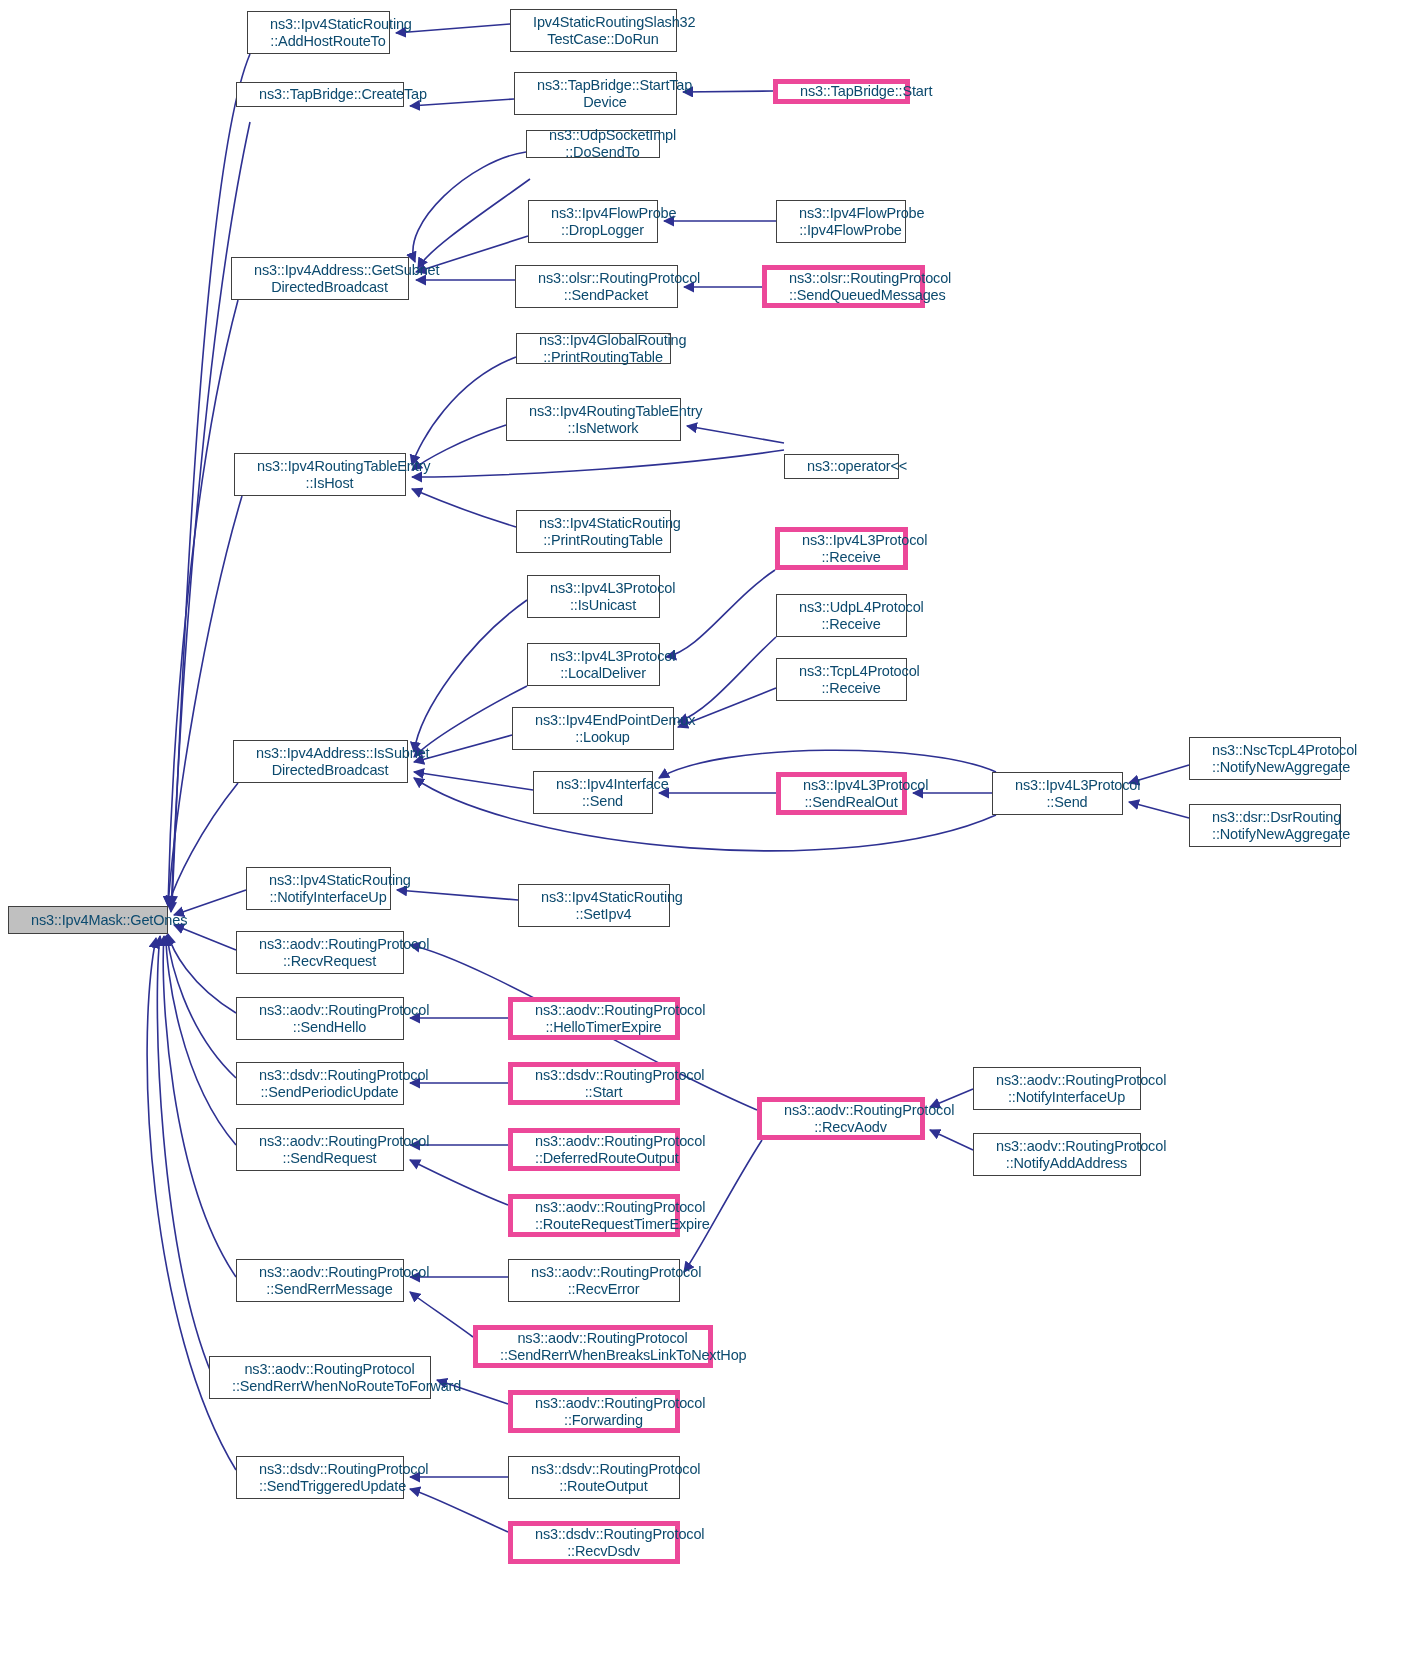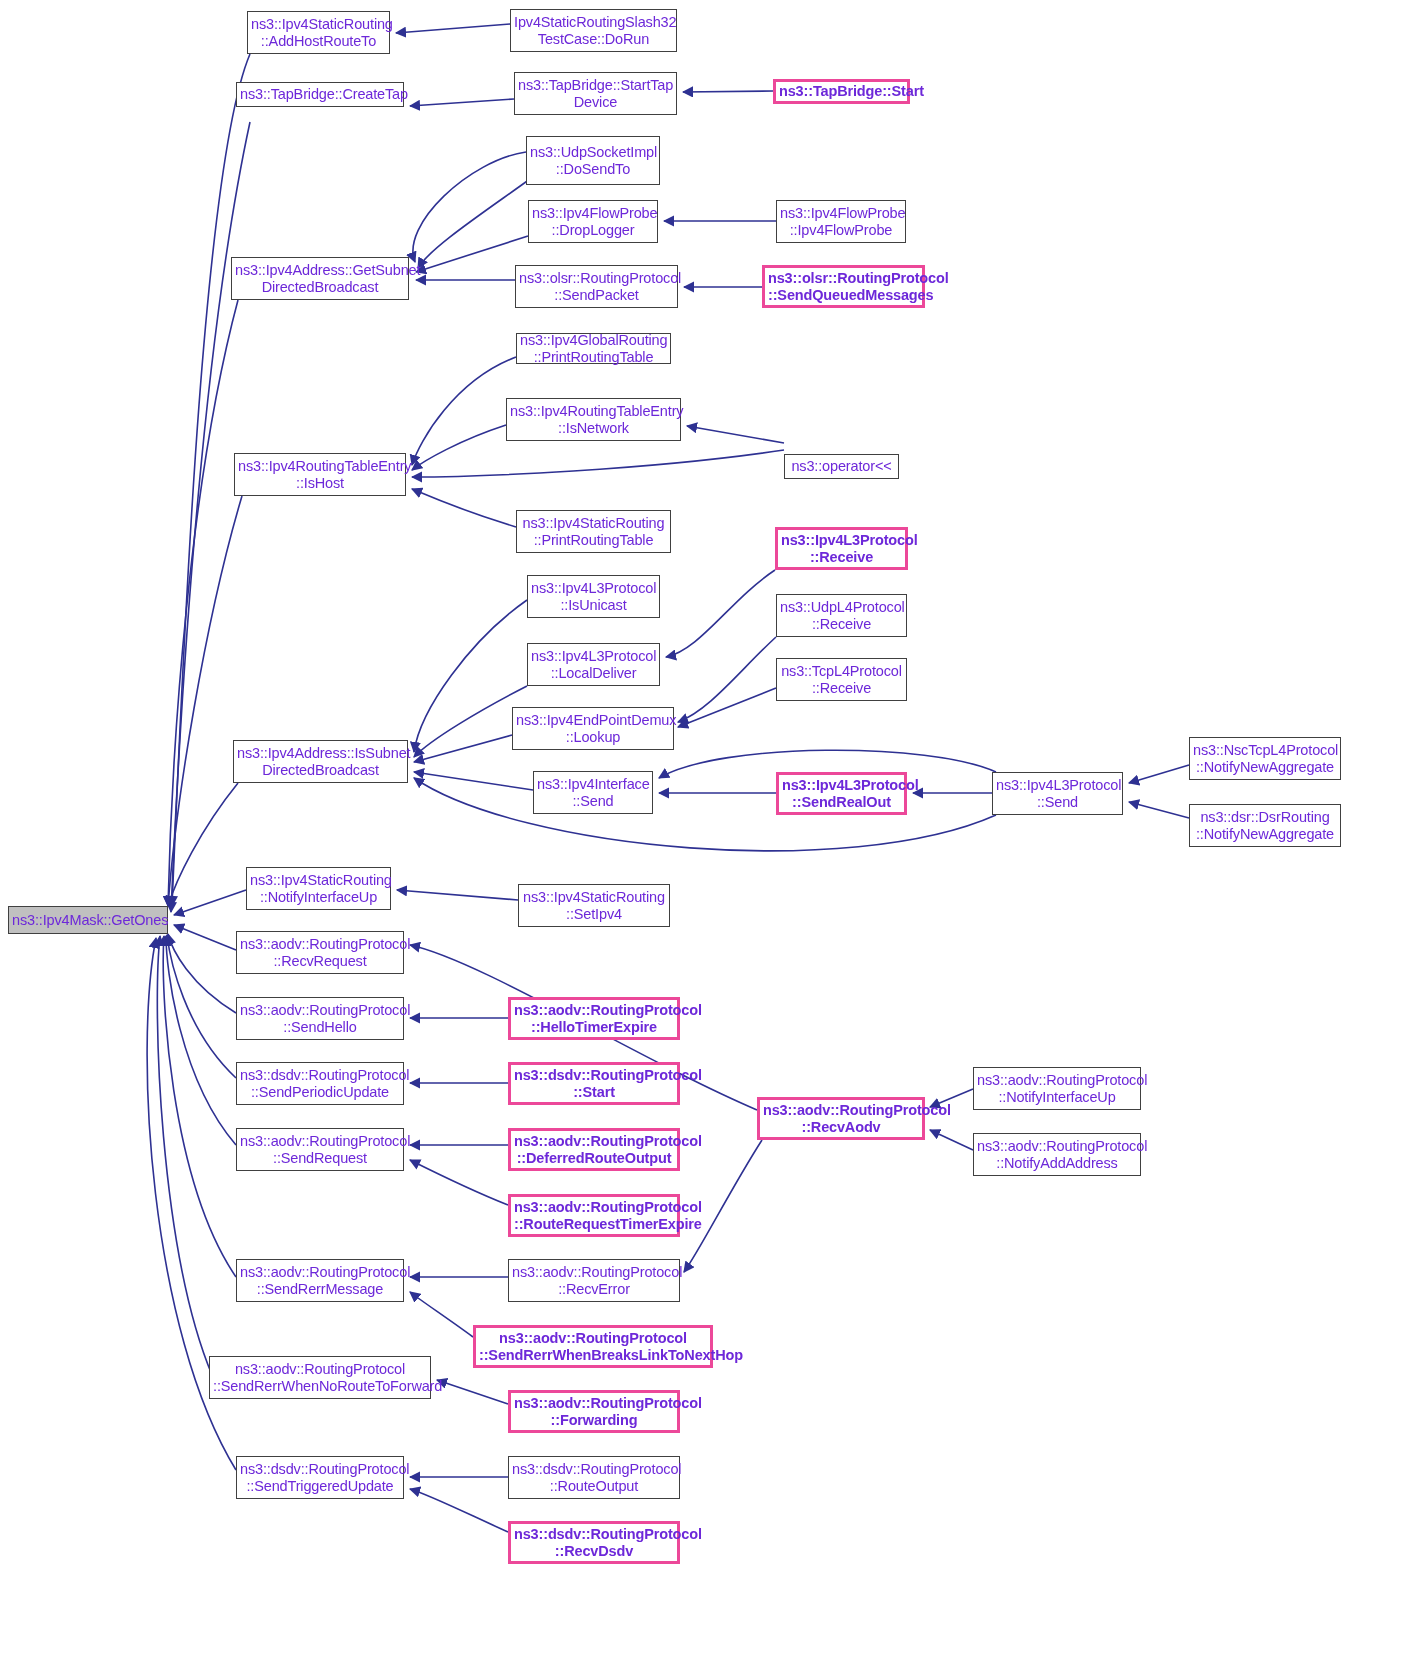--- a/index.html
+++ b/index.html
@@ -27,28 +27,28 @@
     position: absolute;
     box-sizing: border-box;
     display: flex;
     align-items: center;
     justify-content: center;
     text-align: center;
     background: #ffffff;
     border: 1px solid #404040;
     font-size: 14.5px;
     line-height: 17px;
-    color: #6d28d9;
+    color: #0c4a6e;
     letter-spacing: -0.15px;
     white-space: pre-line;
     z-index: 2;
+    padding-left: 19px;
   }
   .node.red {
-    border: 3px solid #ec4899;
-    font-weight: bold;
+    border: 5px solid #ec4899;
   }
   .node.root {
     background: #c0c0c0;
     border: 1px solid #404040;
   }
   .node-label {
     display: block;
     width: 100%;
     padding: 0 3px;
     box-sizing: border-box;
@@ -124,21 +124,21 @@
   <div id="nodes-group">
       <div class="node root" style="left: 8px; top: 906px; width: 160px; height: 28px;"><span class="node-label">ns3::Ipv4Mask::GetOnes</span></div>
       <div class="node" style="left: 247px; top: 11px; width: 143px; height: 43px;"><span class="node-label">ns3::Ipv4StaticRouting
 ::AddHostRouteTo</span></div>
       <div class="node" style="left: 510px; top: 9px; width: 167px; height: 43px;"><span class="node-label">Ipv4StaticRoutingSlash32
 TestCase::DoRun</span></div>
       <div class="node" style="left: 236px; top: 82px; width: 168px; height: 25px;"><span class="node-label">ns3::TapBridge::CreateTap</span></div>
       <div class="node" style="left: 514px; top: 72px; width: 163px; height: 43px;"><span class="node-label">ns3::TapBridge::StartTap
 Device</span></div>
       <div class="node red" style="left: 773px; top: 79px; width: 137px; height: 25px;"><span class="node-label">ns3::TapBridge::Start</span></div>
-      <div class="node" style="left: 526px; top: 136px; width: 134px; height: 49px; justify-content: center;"><span class="node-label">ns3::UdpSocketImpl
+      <div class="node" style="left: 526px; top: 130px; width: 134px; height: 28px; justify-content: center;"><span class="node-label">ns3::UdpSocketImpl
 ::DoSendTo</span></div>
       <div class="node" style="left: 231px; top: 257px; width: 178px; height: 43px;"><span class="node-label">ns3::Ipv4Address::GetSubnet
 DirectedBroadcast</span></div>
       <div class="node" style="left: 528px; top: 200px; width: 130px; height: 43px;"><span class="node-label">ns3::Ipv4FlowProbe
 ::DropLogger</span></div>
       <div class="node" style="left: 776px; top: 200px; width: 130px; height: 43px;"><span class="node-label">ns3::Ipv4FlowProbe
 ::Ipv4FlowProbe</span></div>
       <div class="node" style="left: 515px; top: 265px; width: 163px; height: 43px;"><span class="node-label">ns3::olsr::RoutingProtocol
 ::SendPacket</span></div>
       <div class="node red" style="left: 762px; top: 265px; width: 163px; height: 43px;"><span class="node-label">ns3::olsr::RoutingProtocol

